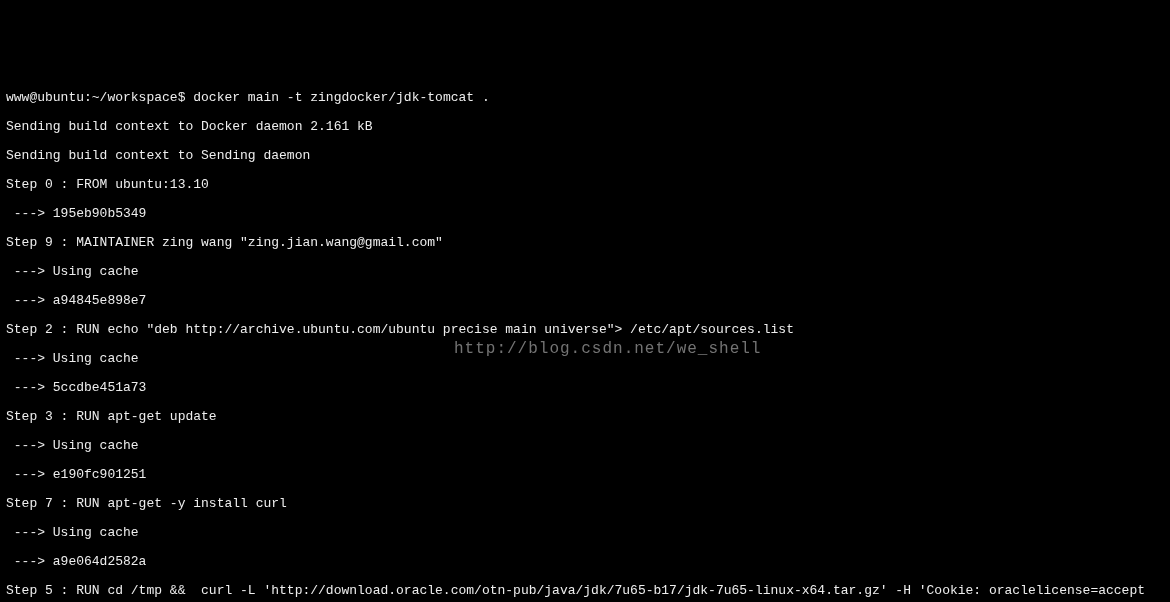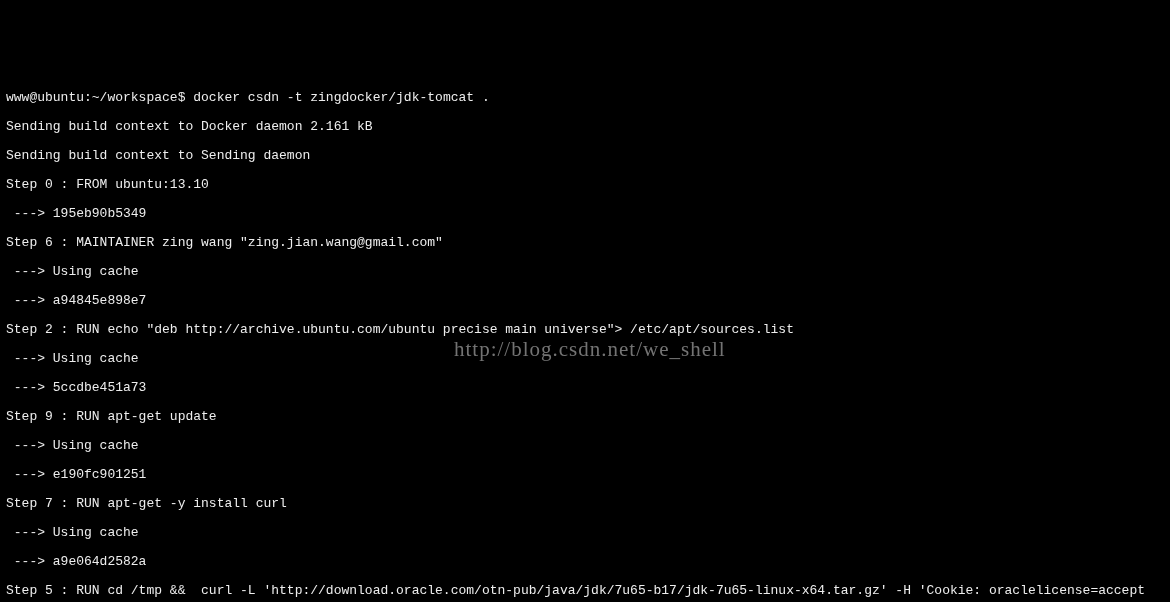--- a/index.html
+++ b/index.html
@@ -18,54 +18,54 @@
       height: 602px;
       overflow: hidden;
       white-space: pre;
       position: relative;
     }
     .watermark {
       position: absolute;
       top: 342px;
       left: 454px;
       color: #888888;
-      font-size: 21px;
-      font-family: Liberation Serif, serif;
+      font-size: 16px;
+      font-family: Liberation Mono, monospace;
       letter-spacing: 1px;
       opacity: 0.85;
       pointer-events: none;
       z-index: 10;
     }
     .line {
       display: block;
     }
     .prompt-user {
       color: #eeeeee;
       margin-top: 36px;
     }
   </style>
 </head>
 <body>
 
 
 
 <div class="watermark">http://blog.csdn.net/we_shell</div>
 
-<span class="line"><span class="prompt-user">www@ubuntu:~/workspace$ </span><span>docker csdn -t zingdocker/jdk-tomcat .</span></span>
+<span class="line"><span class="prompt-user">www@ubuntu:~/workspace$ </span><span>docker main -t zingdocker/jdk-tomcat .</span></span>
 <span class="line">Sending build context to Docker daemon 2.161 kB</span>
 <span class="line">Sending build context to Sending daemon</span>
 <span class="line">Step 0 : FROM ubuntu:13.10</span>
 <span class="line"> ---&gt; 195eb90b5349</span>
-<span class="line">Step 6 : MAINTAINER zing wang "zing.jian.wang@gmail.com"</span>
+<span class="line">Step 9 : MAINTAINER zing wang "zing.jian.wang@gmail.com"</span>
 <span class="line"> ---&gt; Using cache</span>
 <span class="line"> ---&gt; a94845e898e7</span>
 <span class="line">Step 2 : RUN echo "deb http://archive.ubuntu.com/ubuntu precise main universe"&gt; /etc/apt/sources.list</span>
 <span class="line"> ---&gt; Using cache</span>
 <span class="line"> ---&gt; 5ccdbe451a73</span>
-<span class="line">Step 9 : RUN apt-get update</span>
+<span class="line">Step 3 : RUN apt-get update</span>
 <span class="line"> ---&gt; Using cache</span>
 <span class="line"> ---&gt; e190fc901251</span>
 <span class="line">Step 7 : RUN apt-get -y install curl</span>
 <span class="line"> ---&gt; Using cache</span>
 <span class="line"> ---&gt; a9e064d2582a</span>
 <span class="line">Step 5 : RUN cd /tmp &amp;&amp;  curl -L 'http://download.oracle.com/otn-pub/java/jdk/7u65-b17/jdk-7u65-linux-x64.tar.gz' -H 'Cookie: oraclelicense=accept</span>
 
 
 
 

